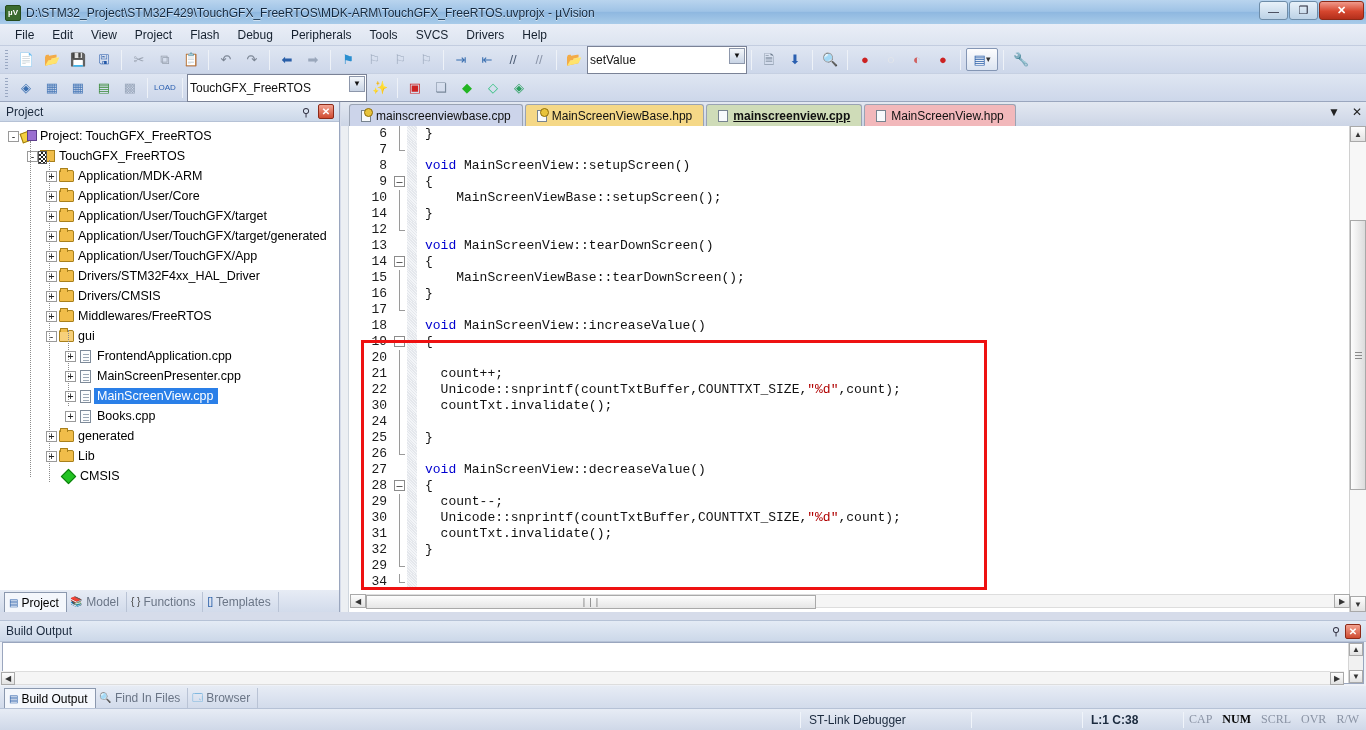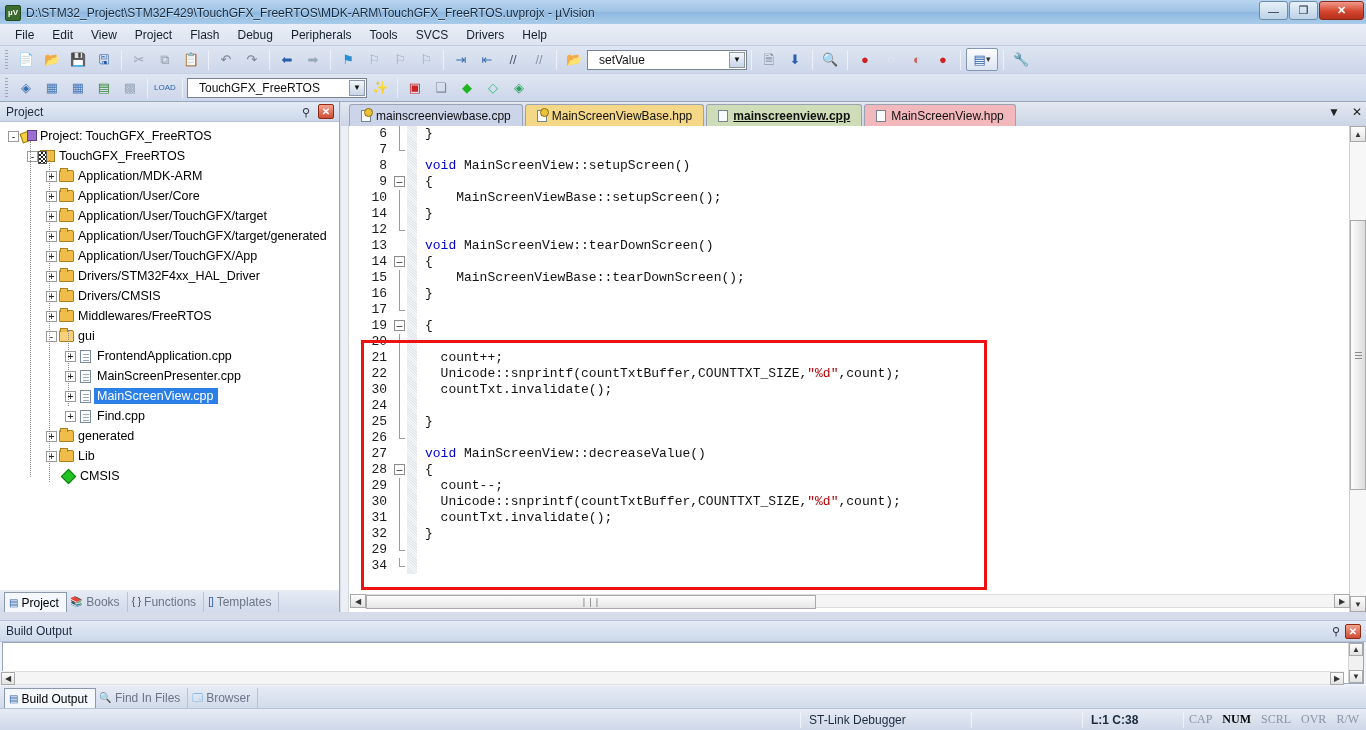--- a/index.html
+++ b/index.html
@@ -71,23 +71,23 @@
   }
   .tbbtn {
     width: 24px; height: 23px; margin: 0 1px;
     display: flex; align-items: center; justify-content: center;
     border: 1px solid transparent; border-radius: 2px; cursor: default;
     position: relative;
   }
   .tbbtn.pressed { border-color: #8496b4; background: linear-gradient(to bottom,#fdfdfe,#dbe4f1); }
   .tb-sep { width: 1px; height: 20px; background: #a7b2c8; margin: 0 4px; border-right: 1px solid #eef2f8; }
   .tb-combo {
-    height: 20px; background: #fff; border: 1px solid #7a8296;
+    height: 28px; background: #fff; border: 1px solid #7a8296;
     display: flex; align-items: center; font-size: 12px; color: #111;
-    padding-left: 11px; position: relative;
+    padding-left: 2px; position: relative;
   }
   .tb-combo .arrow {
     position: absolute; right: 1px; top: 1px; width: 16px; height: 16px;
     background: linear-gradient(to bottom,#f4f7fb,#c9d4e5);
     border: 1px solid #8d97ab;
     display: flex; align-items: center; justify-content: center; font-size: 8px;
   }
 
   
   #project-panel {
@@ -648,21 +648,21 @@
           <div class="docico"></div>
         </div>
         <div class="lbl">MainScreenView.cpp</div>
       </div>
       <div class="tnode">
         <div class="spacer" style="width: 65px;"></div>
         <div class="expander">+</div>
         <div class="ico">
           <div class="docico"></div>
         </div>
-        <div class="lbl">Find.cpp</div>
+        <div class="lbl">Books.cpp</div>
       </div>
       <div class="tnode">
         <div class="spacer" style="width: 46px;"></div>
         <div class="expander">+</div>
         <div class="ico">
           <div class="folder"></div>
         </div>
         <div class="lbl">generated</div>
       </div>
       <div class="tnode">
@@ -694,21 +694,21 @@
   </div>
 </div>
 
 <div id="project-tabs">
     <div class="ptab active">
       <span style="font-size: 10px; line-height: 1; color: rgb(42, 95, 168);">▤</span>
       <span>Project</span>
     </div>
     <div class="ptab">
       <span style="font-size: 10px; line-height: 1; color: rgb(138, 79, 208);">📚</span>
-      <span>Books</span>
+      <span>Model</span>
     </div>
     <div class="ptab">
       <span style="font-size: 10px; line-height: 1; color: rgb(68, 68, 68);">{ }</span>
       <span>Functions</span>
     </div>
     <div class="ptab">
       <span style="font-size: 10px; line-height: 1; color: rgb(42, 95, 168);">[]</span>
       <span>Templates</span>
     </div>
   </div>
@@ -745,20 +745,21 @@
           <div class="cline"><div class="ln">8</div><div class="fold"></div><div class="gut-shade"></div><div class="code"><span class="kw">void </span><span>MainScreenView::setupScreen()</span></div></div>
           <div class="cline"><div class="ln">9</div><div class="fold"><div class="box">–</div></div><div class="gut-shade"></div><div class="code"><span>{</span></div></div>
           <div class="cline"><div class="ln">10</div><div class="fold"><div class="vbar"></div></div><div class="gut-shade"></div><div class="code"><span>    MainScreenViewBase::setupScreen();</span></div></div>
           <div class="cline"><div class="ln">14</div><div class="fold"><div class="vbar"></div></div><div class="gut-shade"></div><div class="code"><span>}</span></div></div>
           <div class="cline"><div class="ln">12</div><div class="fold"><div class="lbar"></div></div><div class="gut-shade"></div><div class="code"></div></div>
           <div class="cline"><div class="ln">13</div><div class="fold"></div><div class="gut-shade"></div><div class="code"><span class="kw">void </span><span>MainScreenView::tearDownScreen()</span></div></div>
           <div class="cline"><div class="ln">14</div><div class="fold"><div class="box">–</div></div><div class="gut-shade"></div><div class="code"><span>{</span></div></div>
           <div class="cline"><div class="ln">15</div><div class="fold"><div class="vbar"></div></div><div class="gut-shade"></div><div class="code"><span>    MainScreenViewBase::tearDownScreen();</span></div></div>
           <div class="cline"><div class="ln">16</div><div class="fold"><div class="vbar"></div></div><div class="gut-shade"></div><div class="code"><span>}</span></div></div>
           <div class="cline"><div class="ln">17</div><div class="fold"><div class="lbar"></div></div><div class="gut-shade"></div><div class="code"></div></div>
+          <div class="cline"><div class="ln">18</div><div class="fold"></div><div class="gut-shade"></div><div class="code"><span class="kw">void </span><span>MainScreenView::increaseValue()</span></div></div>
           <div class="cline"><div class="ln">19</div><div class="fold"><div class="box">–</div></div><div class="gut-shade"></div><div class="code"><span>{</span></div></div>
           <div class="cline"><div class="ln">20</div><div class="fold"><div class="vbar"></div></div><div class="gut-shade"></div><div class="code"></div></div>
           <div class="cline"><div class="ln">21</div><div class="fold"><div class="vbar"></div></div><div class="gut-shade"></div><div class="code"><span>  count++;</span></div></div>
           <div class="cline"><div class="ln">22</div><div class="fold"><div class="vbar"></div></div><div class="gut-shade"></div><div class="code"><span>  Unicode::snprintf(countTxtBuffer,COUNTTXT_SIZE,</span><span class="str">"%d"</span><span>,count);</span></div></div>
           <div class="cline"><div class="ln">30</div><div class="fold"><div class="vbar"></div></div><div class="gut-shade"></div><div class="code"><span>  countTxt.invalidate();</span></div></div>
           <div class="cline"><div class="ln">24</div><div class="fold"><div class="vbar"></div></div><div class="gut-shade"></div><div class="code"></div></div>
           <div class="cline"><div class="ln">25</div><div class="fold"><div class="vbar"></div></div><div class="gut-shade"></div><div class="code"><span>}</span></div></div>
           <div class="cline"><div class="ln">26</div><div class="fold"><div class="lbar"></div></div><div class="gut-shade"></div><div class="code"></div></div>
           <div class="cline"><div class="ln">27</div><div class="fold"></div><div class="gut-shade"></div><div class="code"><span class="kw">void </span><span>MainScreenView::decreaseValue()</span></div></div>
           <div class="cline"><div class="ln">28</div><div class="fold"><div class="box">–</div></div><div class="gut-shade"></div><div class="code"><span>{</span></div></div>

